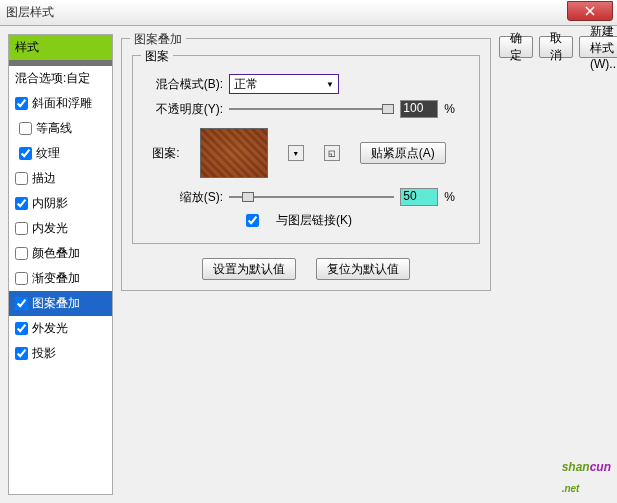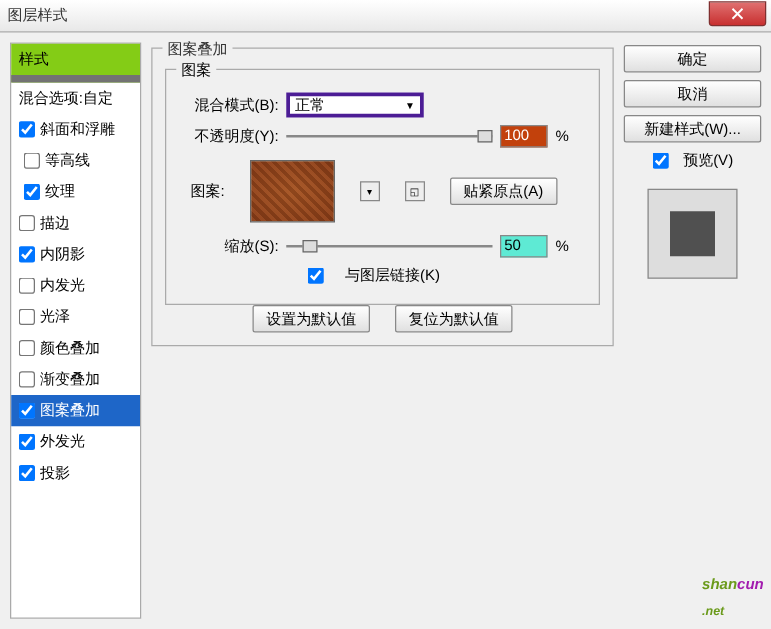--- a/index.html
+++ b/index.html
@@ -15,34 +15,34 @@
 .lp-row.sub{padding-left:10px}
 .lp-row.sel{background:#1e66c8;color:#fff}
 .lp-row input[type=checkbox]{width:13px;height:13px;cursor:pointer}
 .center-panel{flex:1;position:relative}
 .fieldset{border:1px solid #aaa;padding:10px 10px 10px 10px;position:relative;margin-top:4px}
 .fieldset>.legend{position:absolute;top:-8px;left:8px;background:#f0f0f0;padding:0 4px;color:#333}
 .inner-fs{border:1px solid #aaa;padding:12px 24px 14px 10px;position:relative;margin-top:6px}
 .inner-fs>.legend{position:absolute;top:-8px;left:8px;background:#f0f0f0;padding:0 4px}
 .row{display:flex;align-items:center;margin:6px 0;gap:6px}
 .row .label{width:80px;text-align:right}
-.select{width:110px;height:20px;border:3px solid #4c1d95;background:#fff;display:flex;align-items:center;justify-content:space-between;padding:0 4px;cursor:pointer}
+.select{width:110px;height:20px;border:1px solid #4c1d95;background:#fff;display:flex;align-items:center;justify-content:space-between;padding:0 4px;cursor:pointer}
 .select .arrow{font-size:8px}
 .slider{flex:1;height:14px;position:relative}
 .slider .track{position:absolute;top:6px;left:0;right:0;height:2px;background:#888}
 .slider .thumb{position:absolute;top:2px;width:12px;height:10px;background:#ddd;border:1px solid #666;cursor:pointer}
 .numbox{width:38px;height:18px;border:1px solid #888;background:#5eead4;padding:0 2px;text-align:left}
-.numbox.sel{background:#c2410c;color:#fff}
+.numbox.sel{background:#404040;color:#fff}
 .pattern-row{display:flex;align-items:center;gap:20px;margin:10px 0;justify-content:center}
 .swatch{width:68px;height:50px;border:1px solid #666;background:repeating-linear-gradient(45deg,#c89060,#c89060 3px,#a87040 3px,#a87040 6px),radial-gradient(#d8a070,#b87850);background-blend-mode:multiply;cursor:pointer}
 .swatch-dd{width:16px;height:16px;border:1px solid #888;background:#eee;display:flex;align-items:center;justify-content:center;cursor:pointer;font-size:8px}
 .btn{height:22px;border:1px solid #888;background:linear-gradient(#fff,#e0e0e0);padding:0 10px;display:inline-flex;align-items:center;justify-content:center;cursor:pointer;border-radius:2px}
-.btn-row{display:flex;gap:20px;justify-content:center;}
+.btn-row{display:flex;gap:20px;justify-content:center;margin-top:14px}
 .cb-row{display:flex;align-items:center;gap:17px;justify-content:center;margin-top:6px}
-.right-panel{width:110px;display:flex;flex-direction:column;gap:6px;padding-top:2px}
+.right-panel{width:110px;display:flex;flex-direction:row;gap:6px;padding-top:2px}
 .right-panel .btn{width:100%}
 .prev-row{display:flex;align-items:center;gap:12px;justify-content:center;}
 .preview-box{width:72px;height:72px;border:1px solid #888;background:#ddd;display:flex;align-items:center;justify-content:center;margin:8px auto}
 .preview-box .inner{width:36px;height:36px;background:#505050}
 .watermark{position:absolute;right:6px;bottom:6px;font-size:18px;color:#6a9a1a;font-weight:bold;font-style:italic;pointer-events:none}
 .watermark .dot{color:#a21caf}
 </style>
 </head>
 <body>
 
@@ -78,24 +78,20 @@
           <input type="checkbox" style="">
           <span>描边</span>
         </div>
         <div class="lp-row">
           <input type="checkbox" checked="" style="">
           <span>内阴影</span>
         </div>
         <div class="lp-row">
           <input type="checkbox" style="">
           <span>内发光</span>
-        </div>
-        <div class="lp-row">
-          <input type="checkbox" style="">
-          <span>光泽</span>
         </div>
         <div class="lp-row">
           <input type="checkbox" style="">
           <span>颜色叠加</span>
         </div>
         <div class="lp-row">
           <input type="checkbox" style="">
           <span>渐变叠加</span>
         </div>
         <div class="lp-row sel">

